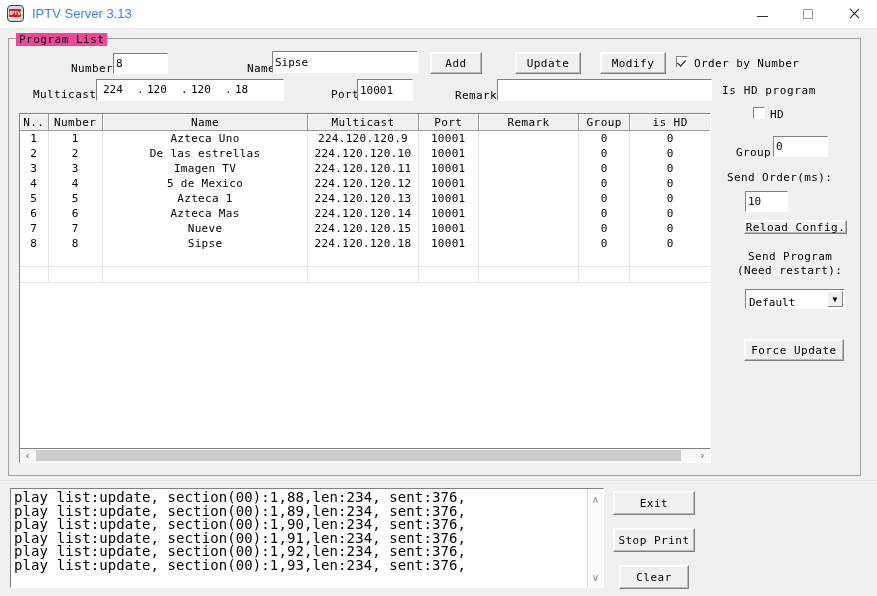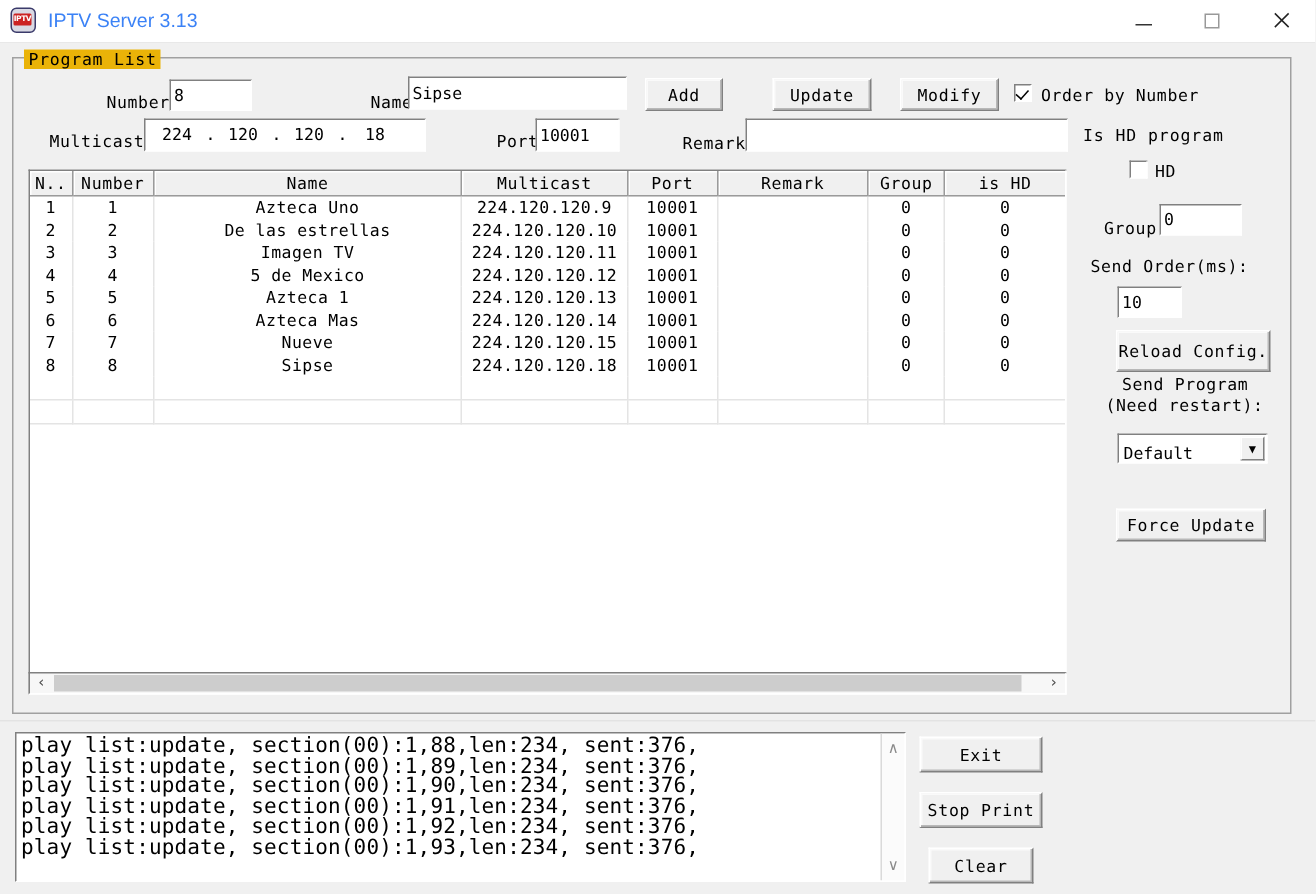--- a/index.html
+++ b/index.html
@@ -93,21 +93,21 @@
     position: absolute;
     left: 8px; top: 38px;
     width: 853px; height: 438px;
     border: 1px solid #a0a0a0;
     box-sizing: border-box;
     background: #f0f0f0;
   }
   #program-group-label {
     position: absolute;
     left: 16px; top: 33px;
-    background: #eab308;
+    background: #ec4899;
     padding: 0 3px;
     font-size: 11px;
     letter-spacing: 0.5px;
   }
 
   
   .lbl {
     position: absolute;
     font-size: 11px;
     letter-spacing: 0.4px;
@@ -174,21 +174,20 @@
     width: 188px; height: 22px;
     background: #fff;
     border: 1px solid;
     border-color: #808080 #ffffff #ffffff #808080;
     box-sizing: border-box;
   }
   #multicast-box .seg {
     position: absolute;
     top: 2px;
     width: 30px;
-    text-align: center;
     font-size: 11px;
     line-height: 16px;
   }
   #multicast-box .dot {
     position: absolute;
     top: 2px;
     font-size: 11px;
     line-height: 16px;
   }
 
@@ -404,21 +403,21 @@
 <div class="lbl" style="left:722px; top:84px; letter-spacing:0.6px;">Is HD program</div>
 <div class="cbox" style="left:753px; top:107px;"></div>
 <div class="lbl" style="left:770px; top:108px;">HD</div>
 
 <div class="lbl" style="left:736px; top:146px;">Group</div>
 <input class="tinput" id="group-input" style="left: 773px; top: 136px; width: 55px; height: 21px;" value="0">
 
 <div class="lbl" style="left:727px; top:171px;">Send Order(ms):</div>
 <input class="tinput" id="send-rate-input" style="left: 745px; top: 191px; width: 43px; height: 21px;" value="10">
 
-<div class="btn" style="left:744px; top:220px; width:103px; height:28px;">Reload Config.</div>
+<div class="btn" style="left:744px; top:220px; width:103px; height:14px;">Reload Config.</div>
 
 <div class="lbl" style="left:748px; top:250px;">Send Program</div>
 <div class="lbl" style="left:737px; top:264px;">(Need restart):</div>
 
 <div id="select-el">
   <span class="sel-text">Default</span>
   <span class="sel-arrow">▼</span>
 </div>
 
 <div class="btn" style="left:744px; top:339px; width:100px; height:22px;">Force Update</div>

